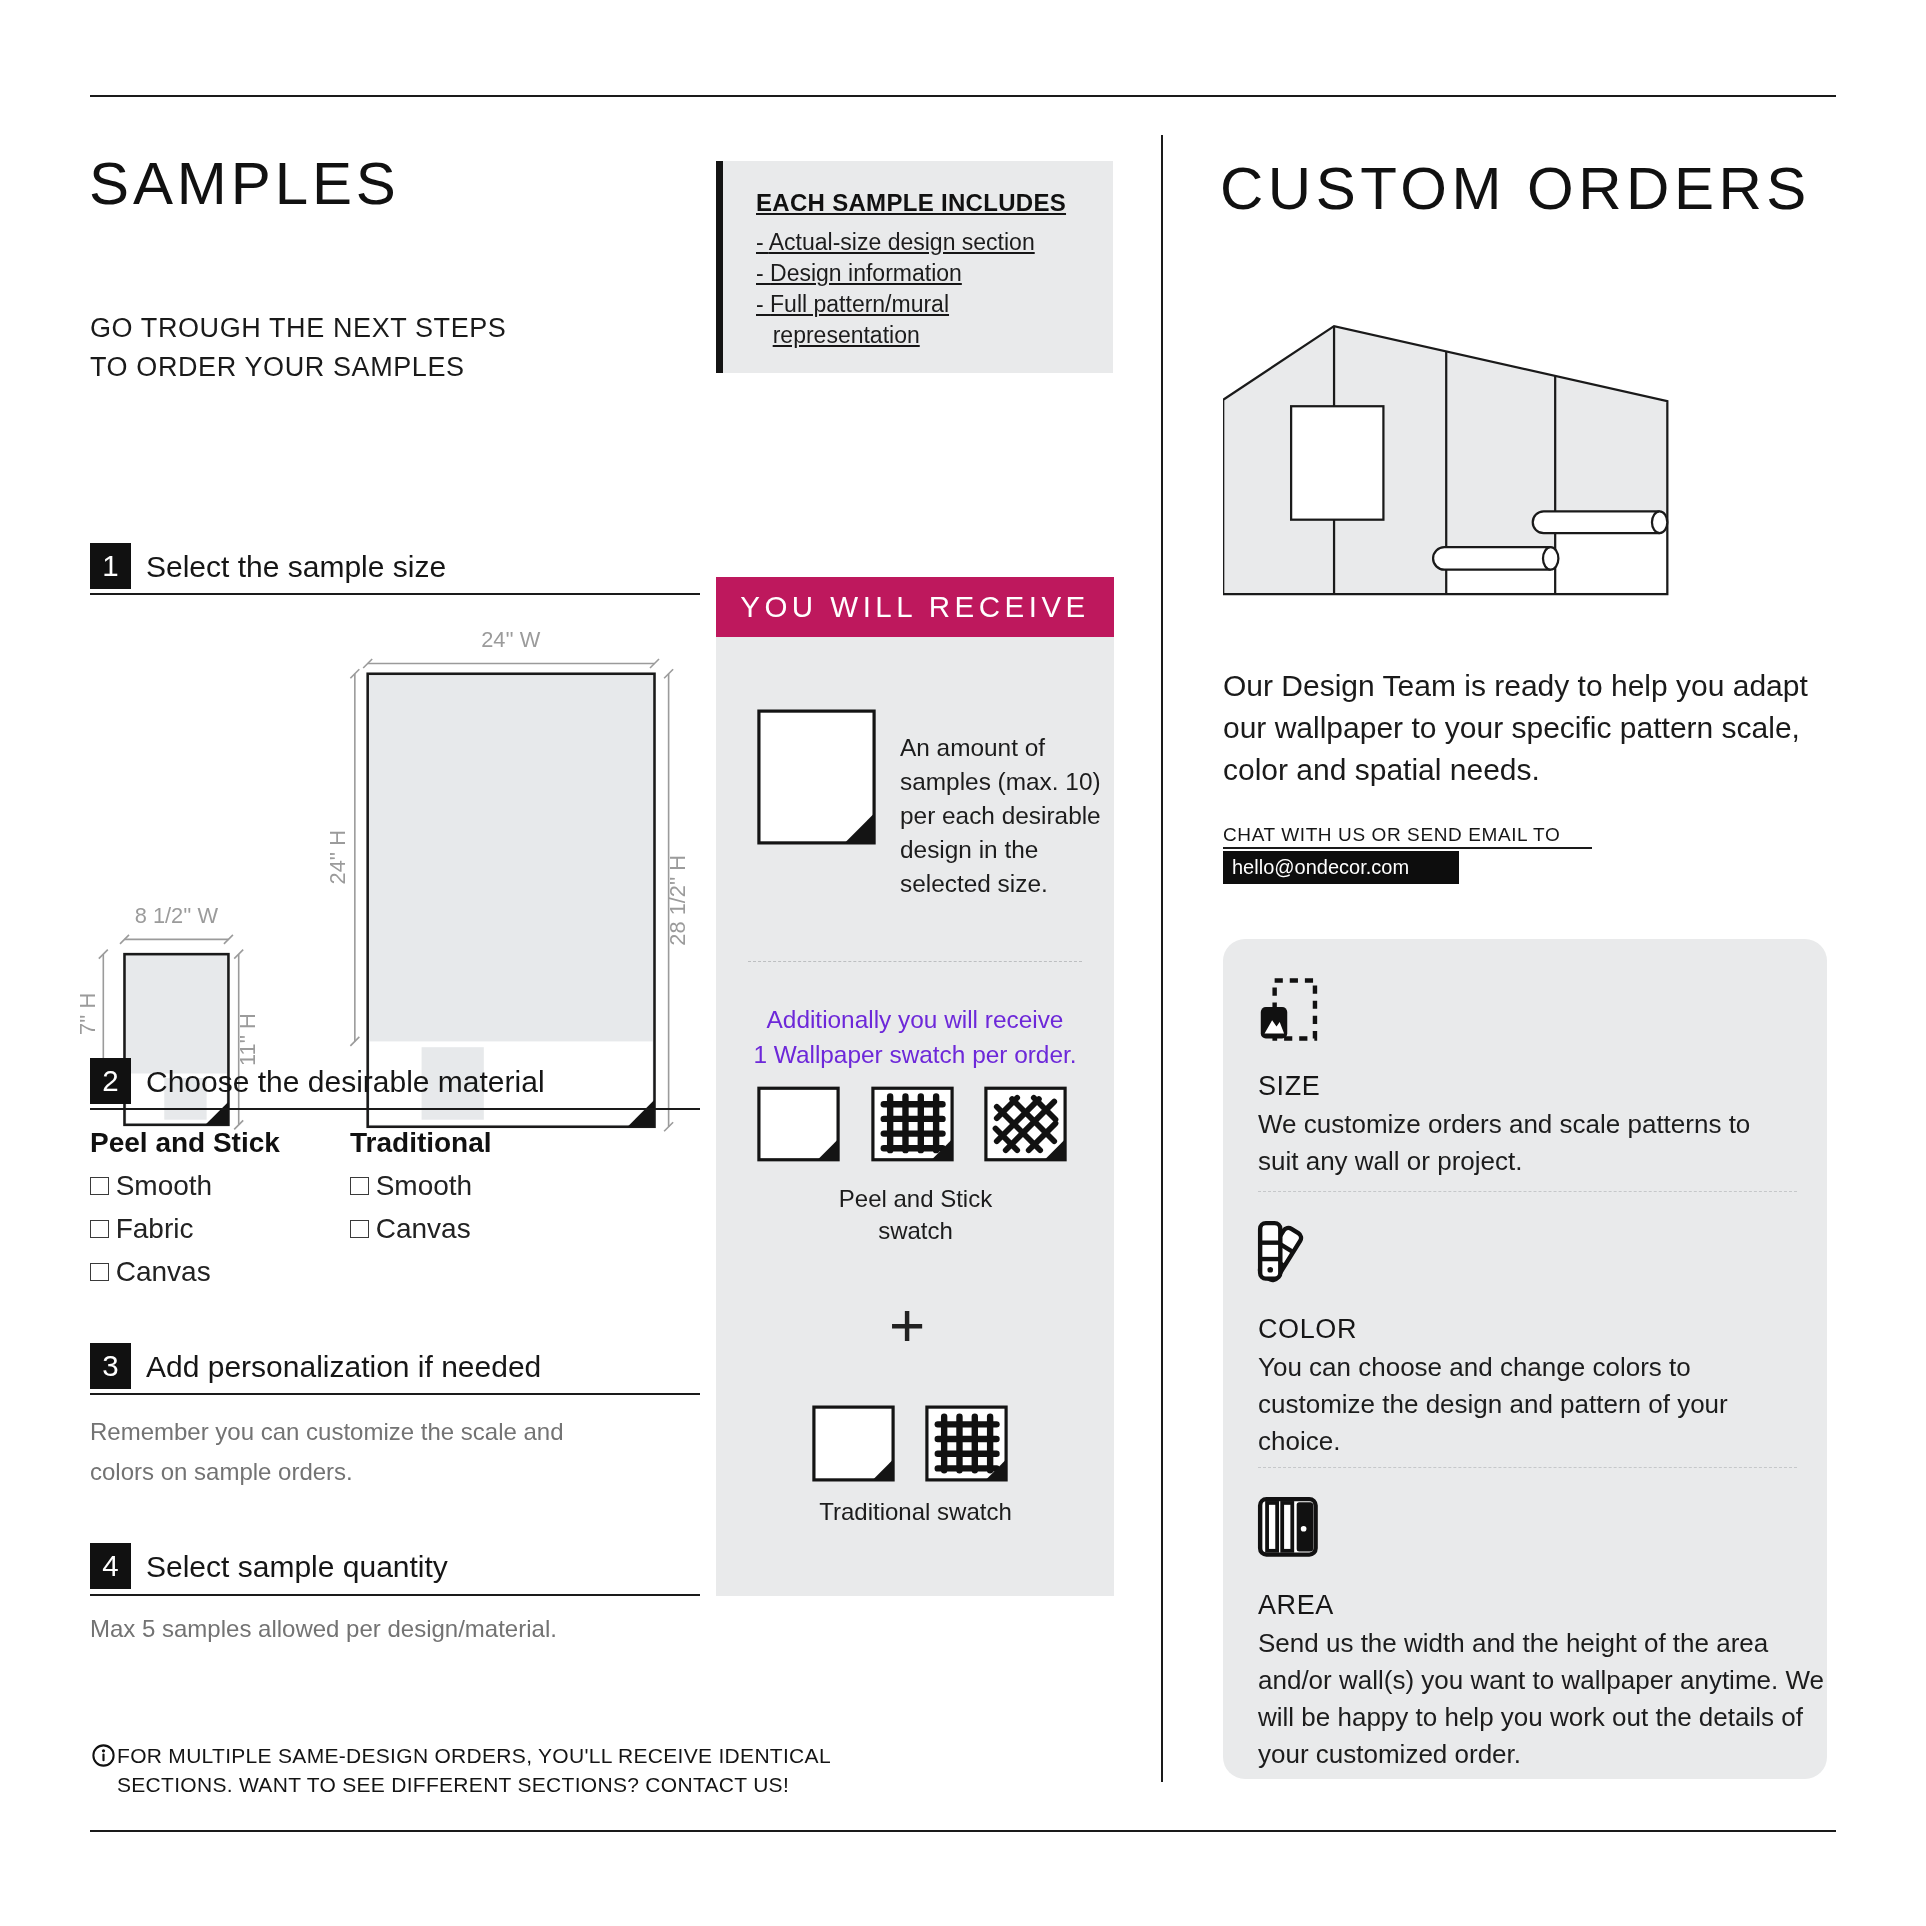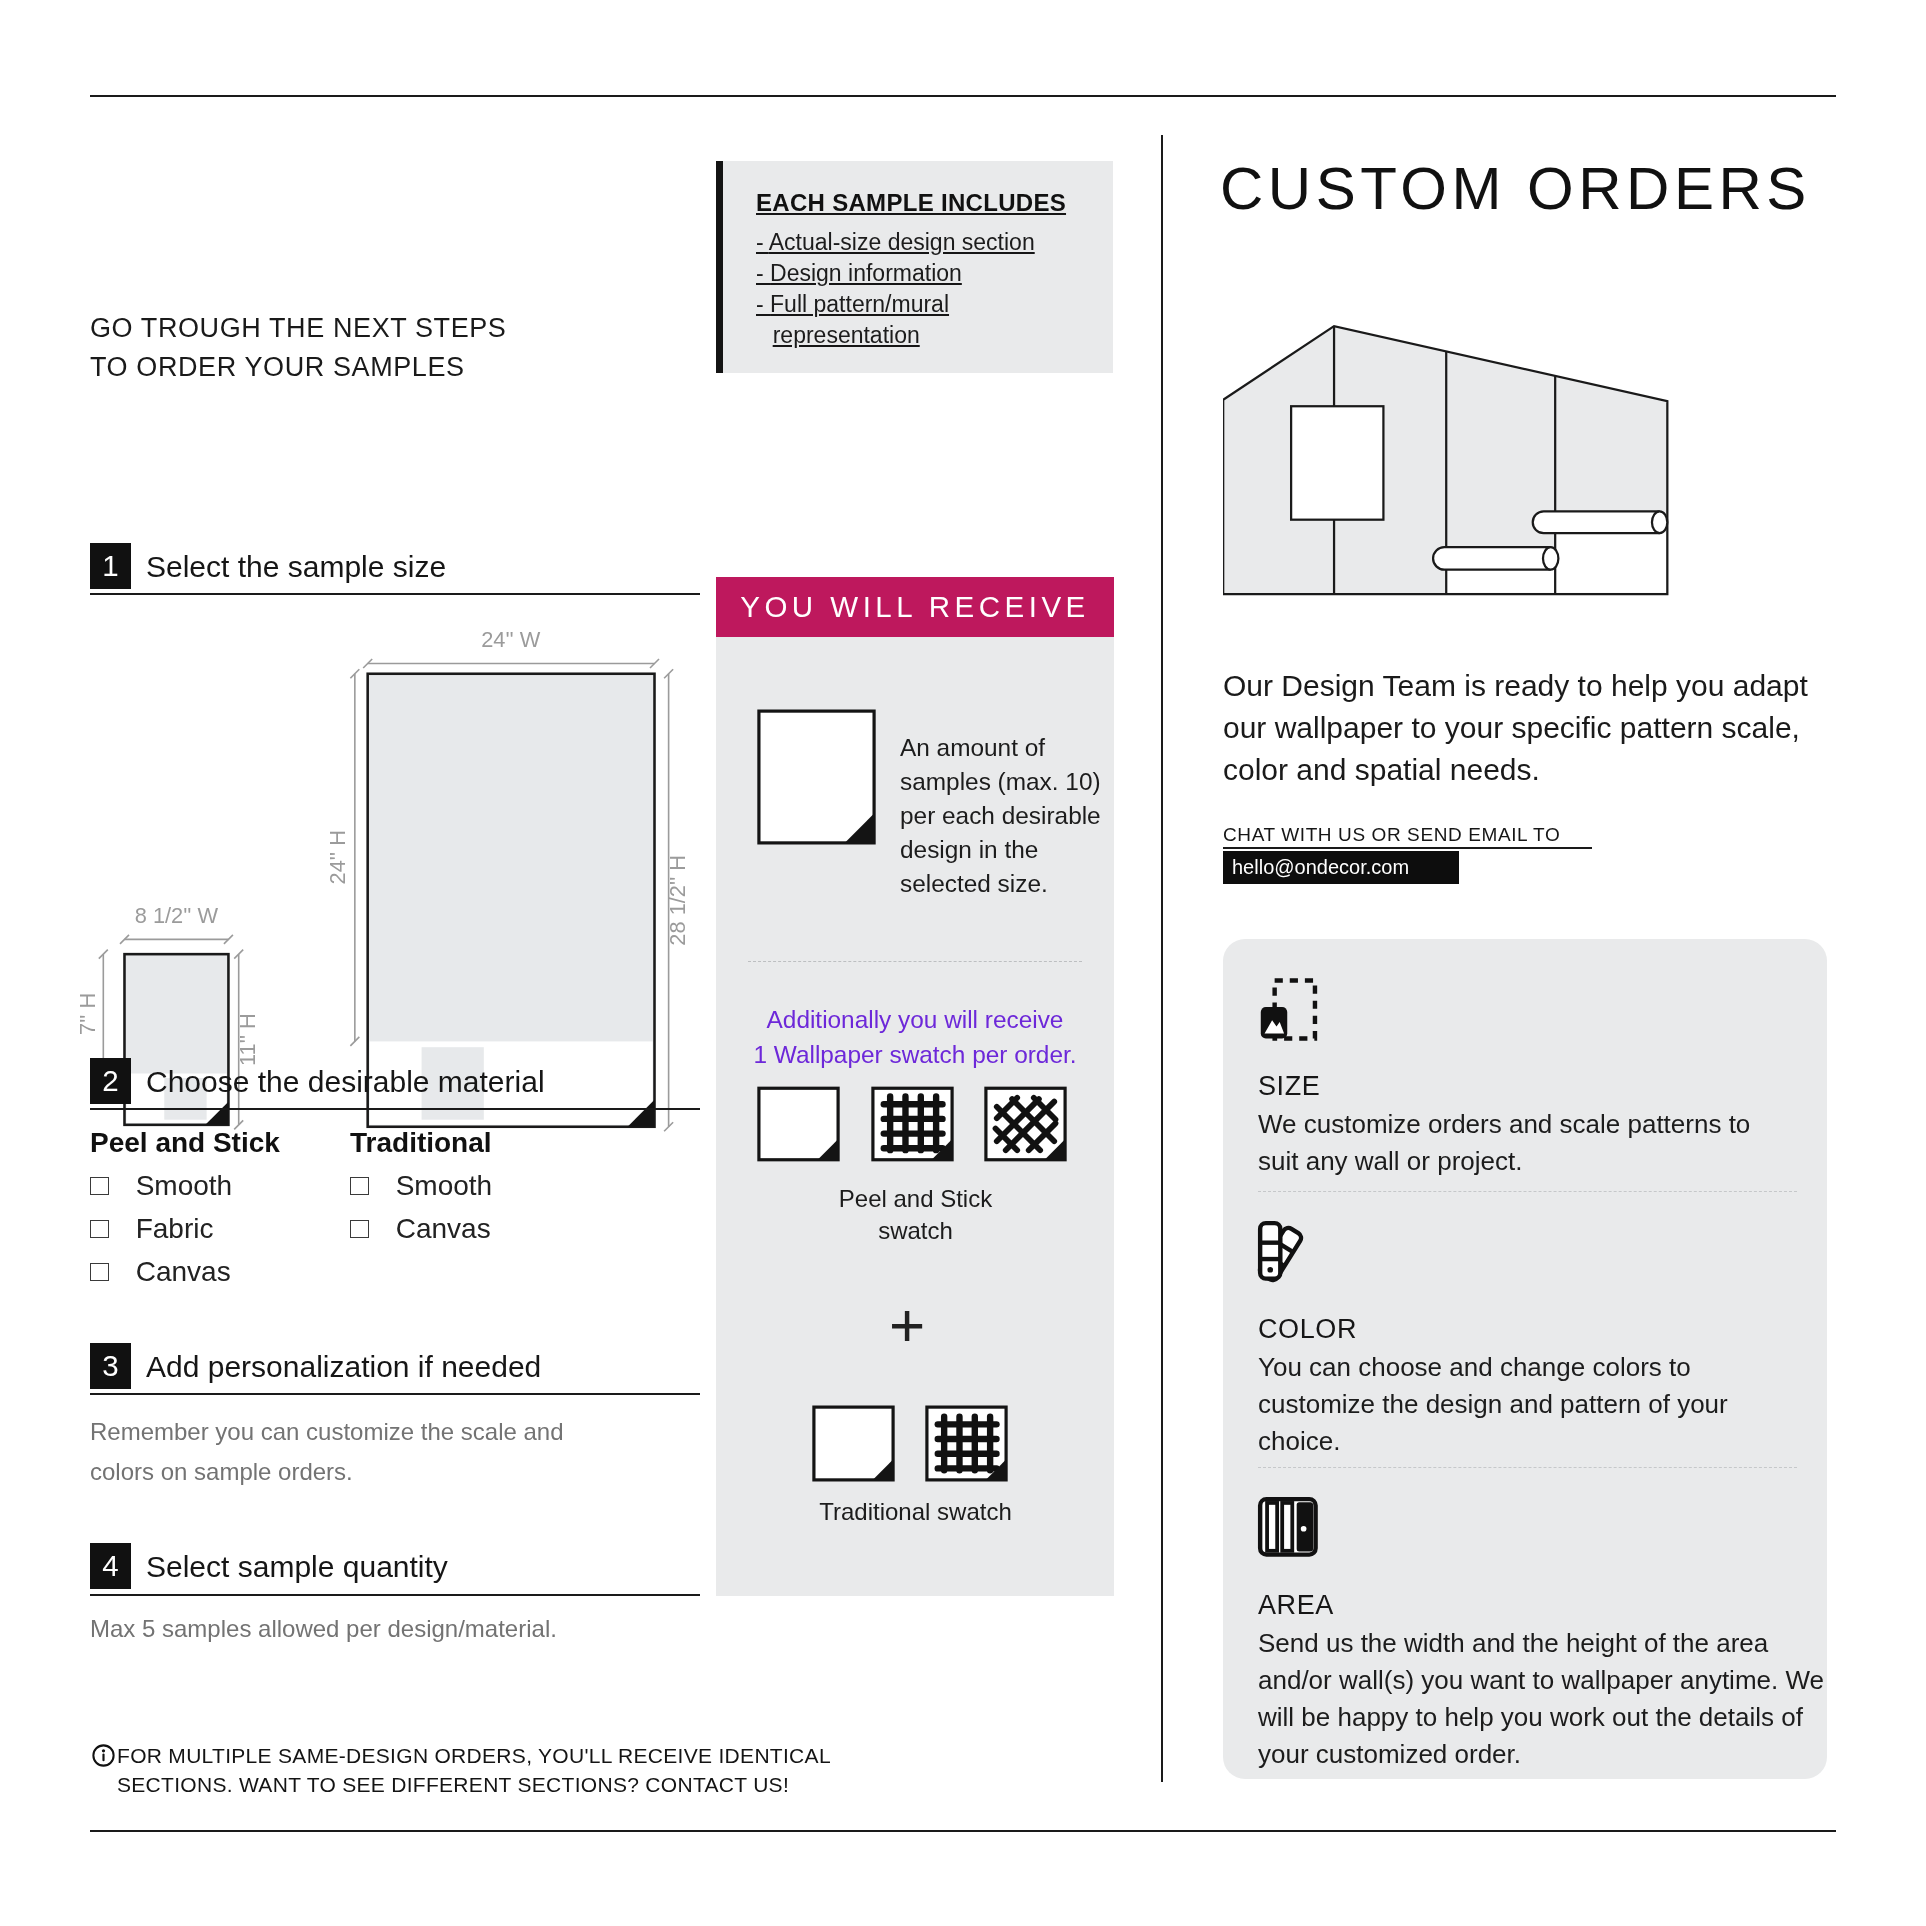--- a/index.html
+++ b/index.html
@@ -6,21 +6,21 @@
   #page{position:relative;width:1926px;height:1926px;background:#ffffff;
         font-family:"Liberation Sans", sans-serif;color:#161616;overflow:hidden;}
   .abs{position:absolute;}
   .rule{position:absolute;background:#1a1a1a;height:1.9px;}
   .h1{font-size:60px;letter-spacing:3.9px;font-weight:400;color:#111;white-space:nowrap;}
   .badge{position:absolute;width:41px;height:46px;background:#111;color:#fff;
          display:flex;align-items:center;justify-content:center;font-size:29.5px;}
   .step-title{position:absolute;font-size:30px;color:#161616;white-space:nowrap;}
   .body-txt{font-size:24px;line-height:40px;color:#737373;}
   .mat-head{font-size:28px;font-weight:bold;color:#111;}
-  .opt{display:flex;align-items:center;gap:27px;font-size:28px;color:#222;margin-bottom:11px;}
+  .opt{display:flex;align-items:center;gap:7px;font-size:28px;color:#222;margin-bottom:11px;}
   .cbx{width:16.7px;height:16.7px;border:1.9px solid #3a3a3a;display:inline-block;flex:0 0 auto;}
   .includes{position:absolute;left:716px;top:161px;width:397px;height:212px;background:#e9eaeb;
             border-left:7.7px solid #141414;box-sizing:border-box;padding:28px 23px 0 33px;text-decoration:underline;}
   .includes .t{font-size:24px;font-weight:bold;color:#111;letter-spacing:0.3px;}
   .includes ul{margin:10.3px 0 0 0;padding:0;list-style:none;width:334px;}
   .includes li{font-size:23px;line-height:31px;color:#1c1c1c;padding-left:16.7px;text-indent:-16.7px;}
   .includes li::before{content:"- ";}
   .mid-head{position:absolute;left:716px;top:577px;width:398px;height:60px;background:#be185d;
             color:#fff;display:flex;align-items:center;justify-content:center;
             font-size:29.5px;letter-spacing:4.5px;white-space:nowrap;}
@@ -41,20 +41,21 @@
 </style>
 </head>
 <body>
 
 <div id="page">
 
   <div class="rule" style="left:90px;top:95px;width:1746px;"></div>
   <div class="rule" style="left:90px;top:1830px;width:1746px;"></div>
   <div class="abs" style="left:1161px;top:135px;width:1.9px;height:1647px;background:#1a1a1a;"></div>
 
+  <div class="abs h1" style="left:89px;top:149px;">SAMPLES</div>
   <div class="abs" style="left:90px;top:309px;font-size:27px;line-height:39px;letter-spacing:0.6px;color:#1a1a1a;">
     <div>GO TROUGH THE NEXT STEPS</div>
     <div>TO ORDER YOUR SAMPLES</div>
   </div>
 
   <div class="includes">
     <div class="t">EACH SAMPLE INCLUDES</div>
     <ul>
       <li>Actual-size design section</li>
       <li>Design information</li>

